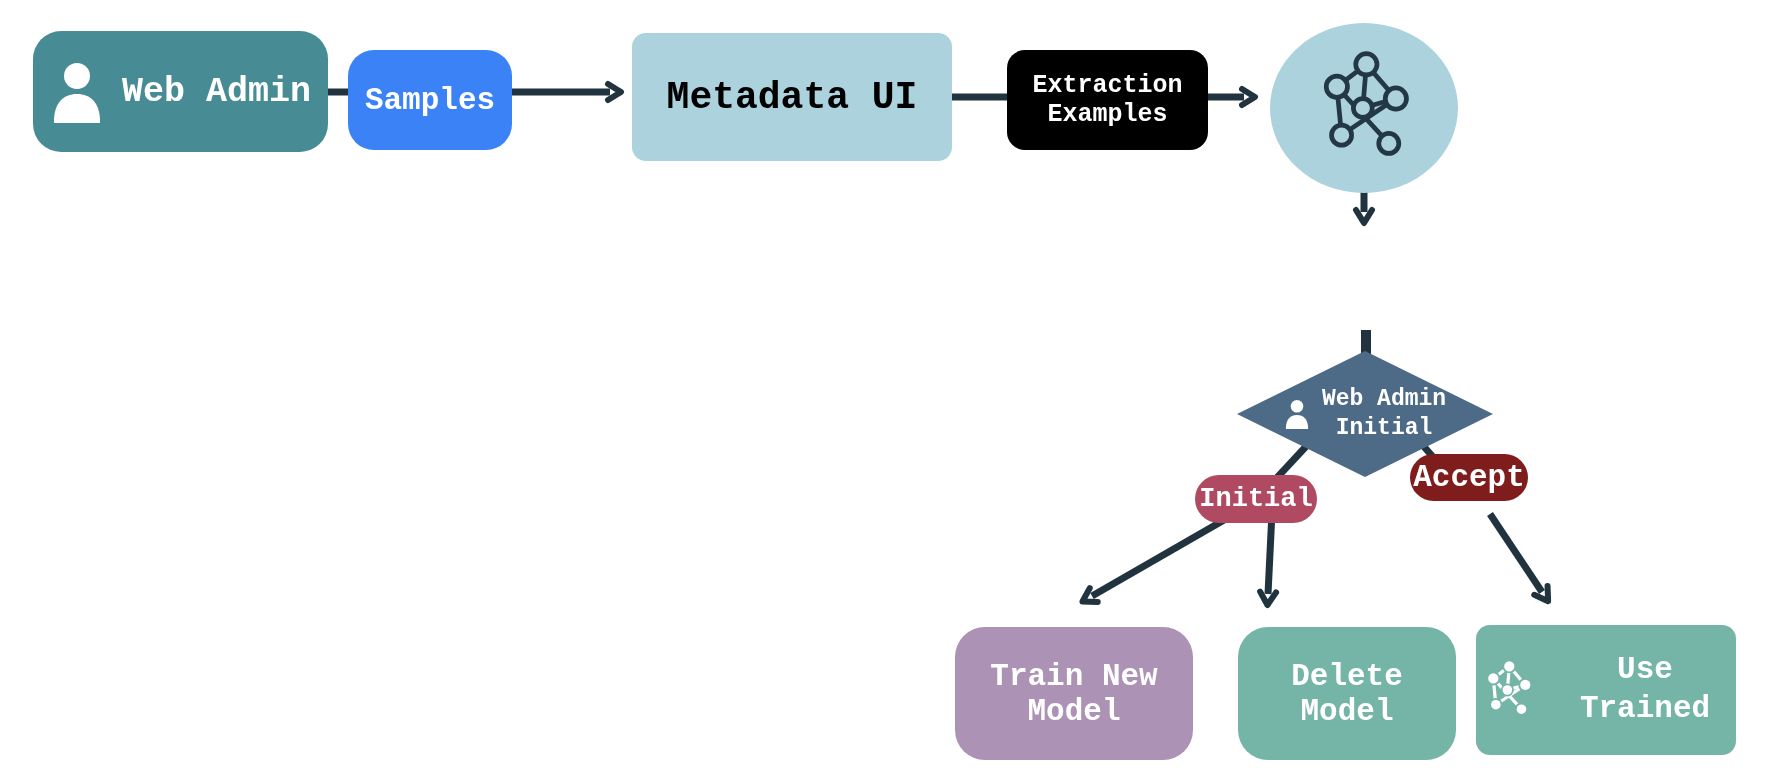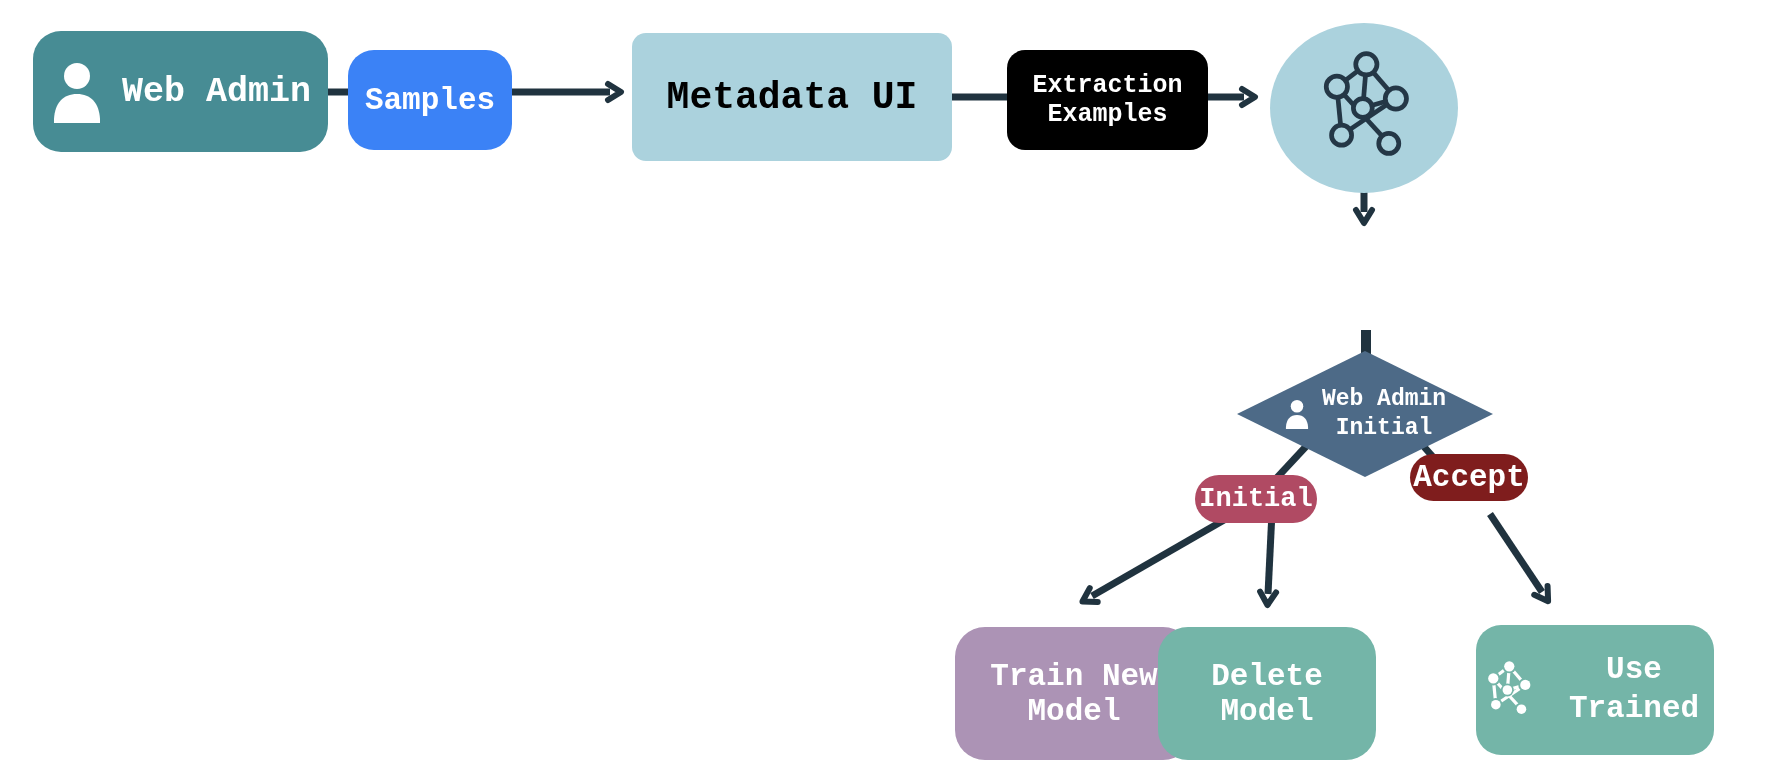--- a/index.html
+++ b/index.html
@@ -121,25 +121,25 @@
   </div>
 
   <div class="node pill" style="left: 1410px; top: 454px; width: 118px; height: 47px; font-size: 31px; background: #7f1d1d;">
     <span class="txt">Accept</span>
   </div>
 
   <div class="node" style="left: 917px; top: 627px; width: 238px; height: 133px; border-radius: 30px; font-size: 31px; background: rgb(172, 147, 181); margin-left: 38px;">
     <span class="txt">Train New Model</span>
   </div>
 
-  <div class="node" style="left: 1158px; top: 627px; width: 218px; height: 133px; border-radius: 30px; font-size: 31px; background: rgb(116, 181, 168);">
+  <div class="node" style="left: 1238px; top: 627px; width: 218px; height: 133px; border-radius: 30px; font-size: 31px; background: rgb(116, 181, 168);">
     <span class="txt">Delete Model</span>
   </div>
 
-  <div class="node" style="left: 1476px; top: 625px; width: 238px; height: 130px; border-radius: 25px; font-size: 31px; background: rgb(116, 181, 168);">
+  <div class="node" style="left: 1476px; top: 625px; width: 260px; height: 130px; border-radius: 14px; font-size: 31px; background: rgb(116, 181, 168);">
     <div class="row" style="gap:14px;">
       <span>
         <svg width="64" height="64" viewBox="0 0 100 100">
           <g stroke="#ffffff" stroke-width="5" fill="none">
             <path d="M52,13 L27,32"></path>
               <path d="M52,13 L77,42"></path>
               <path d="M52,13 L49,50"></path>
             <path d="M27,32 L31,73"></path>
               <path d="M27,32 L71,80"></path>
             <path d="M49,50 L77,42"></path>

